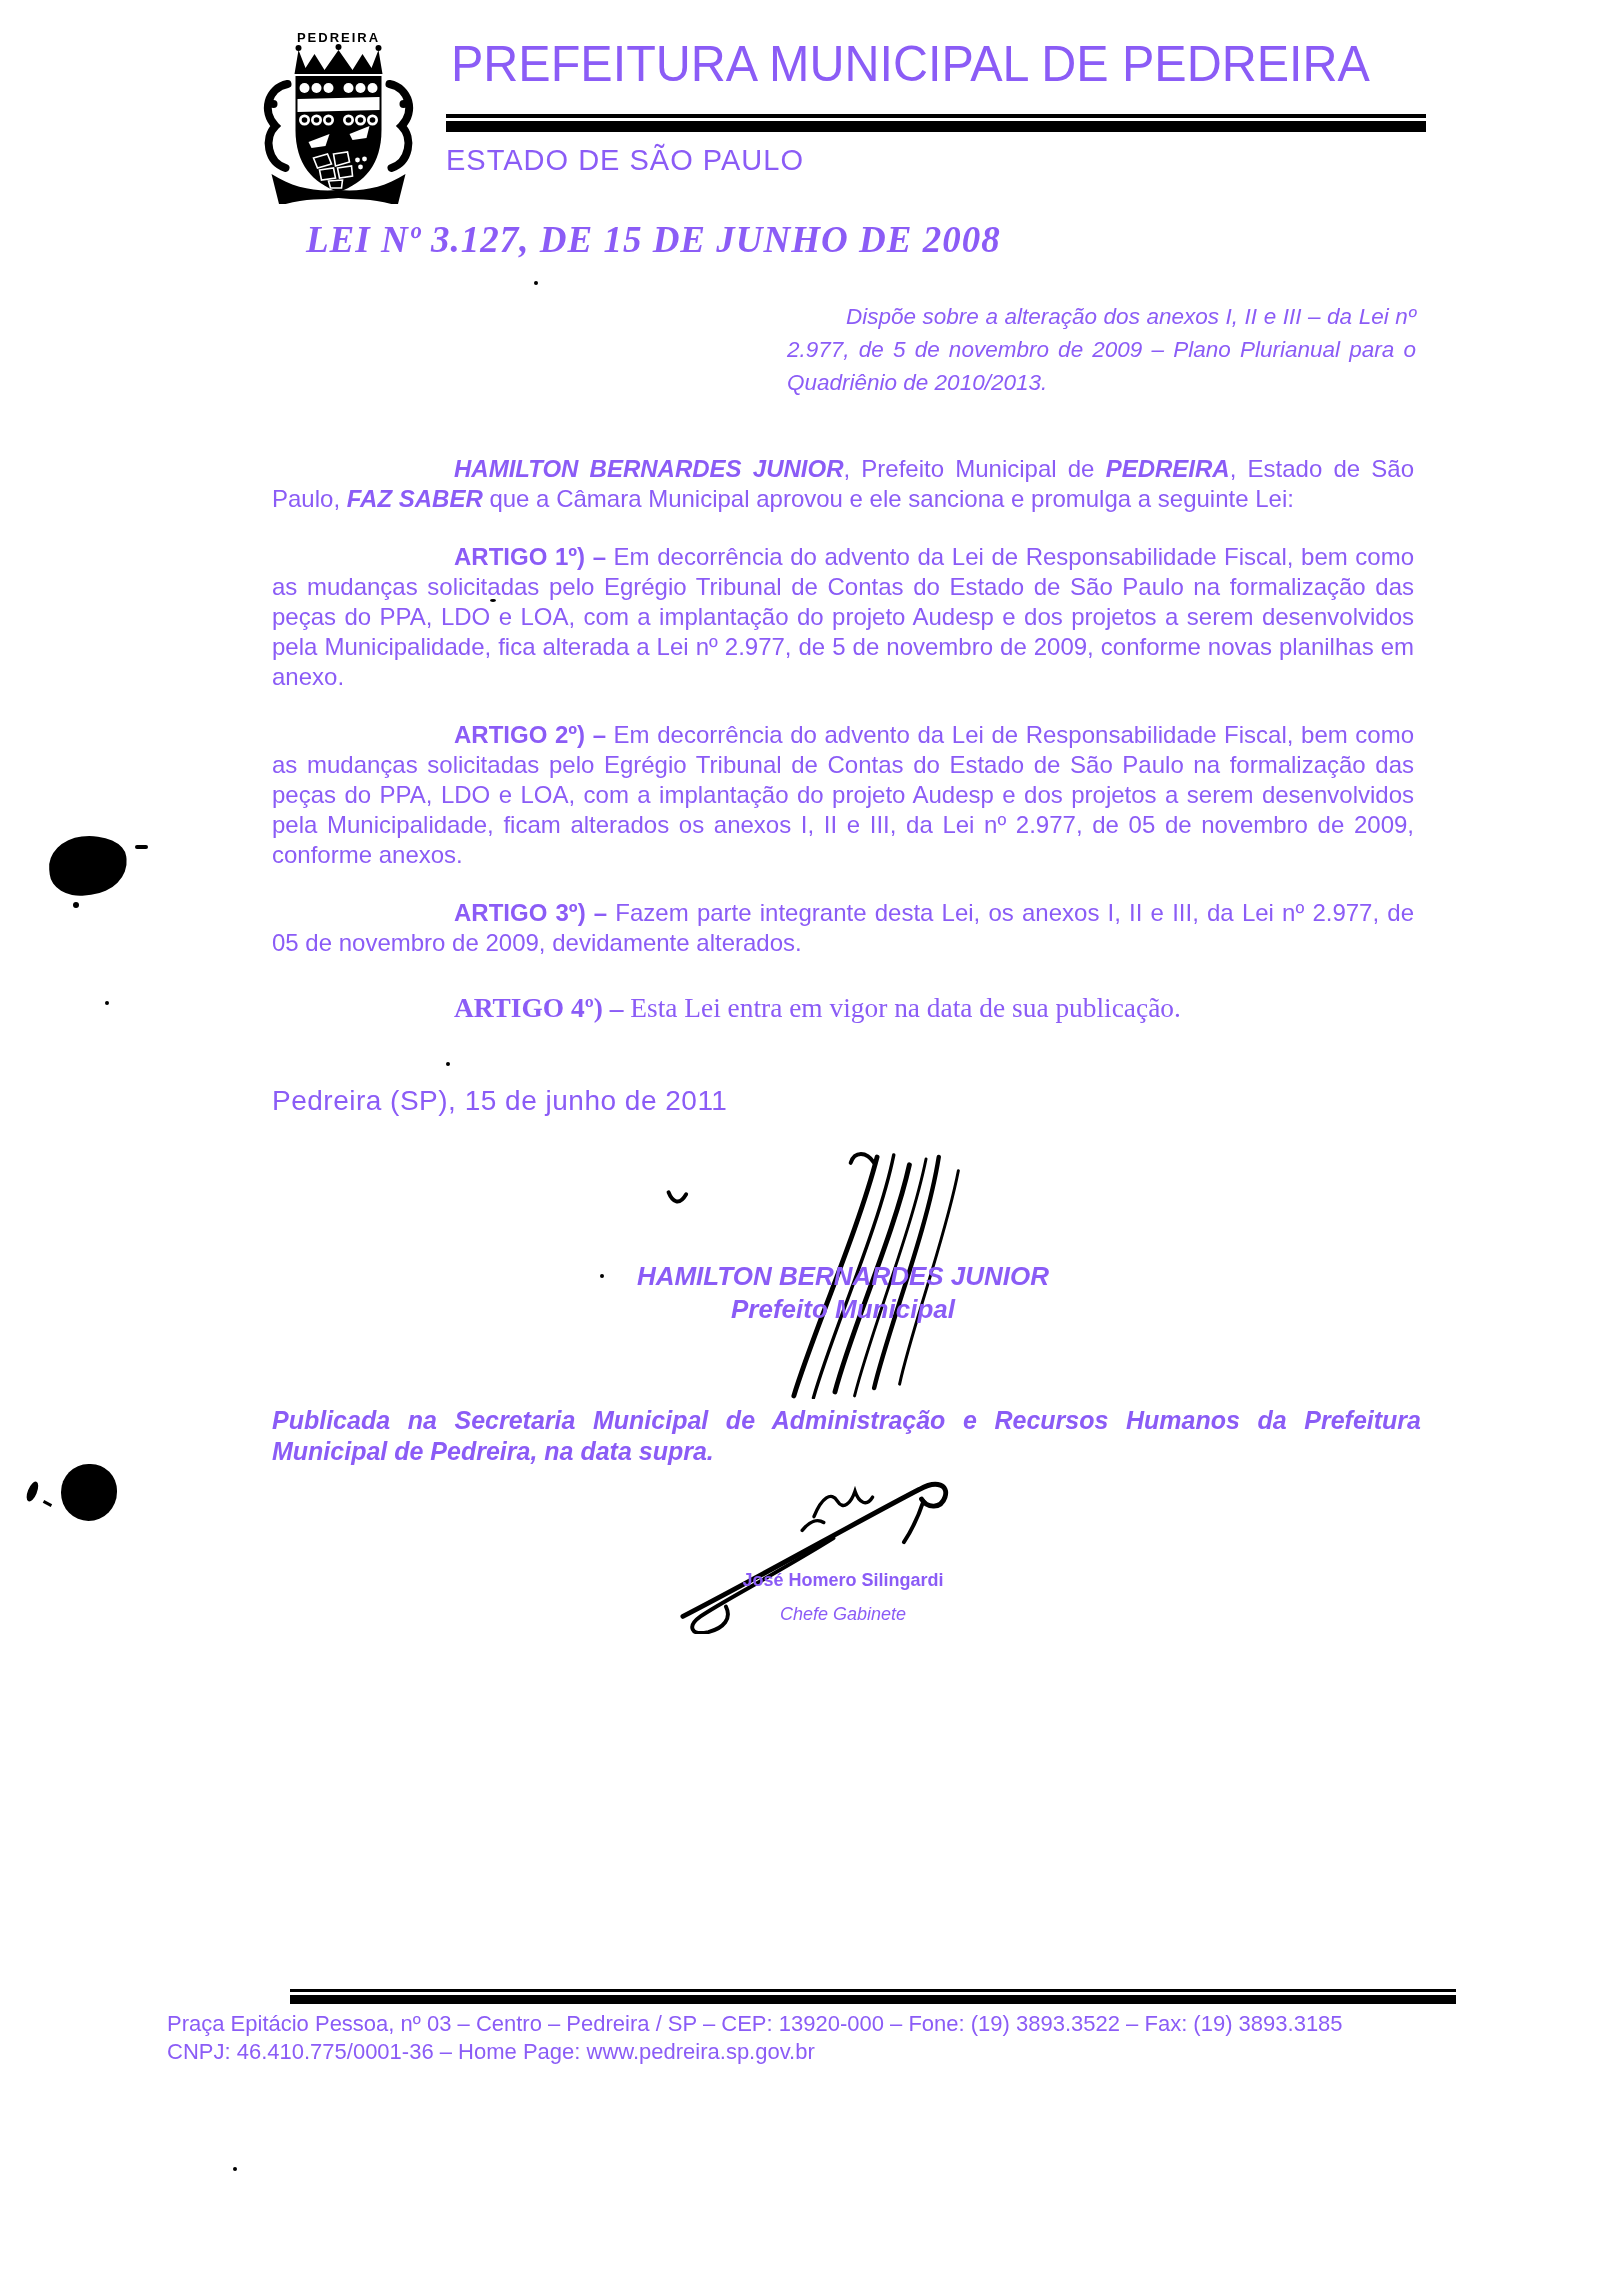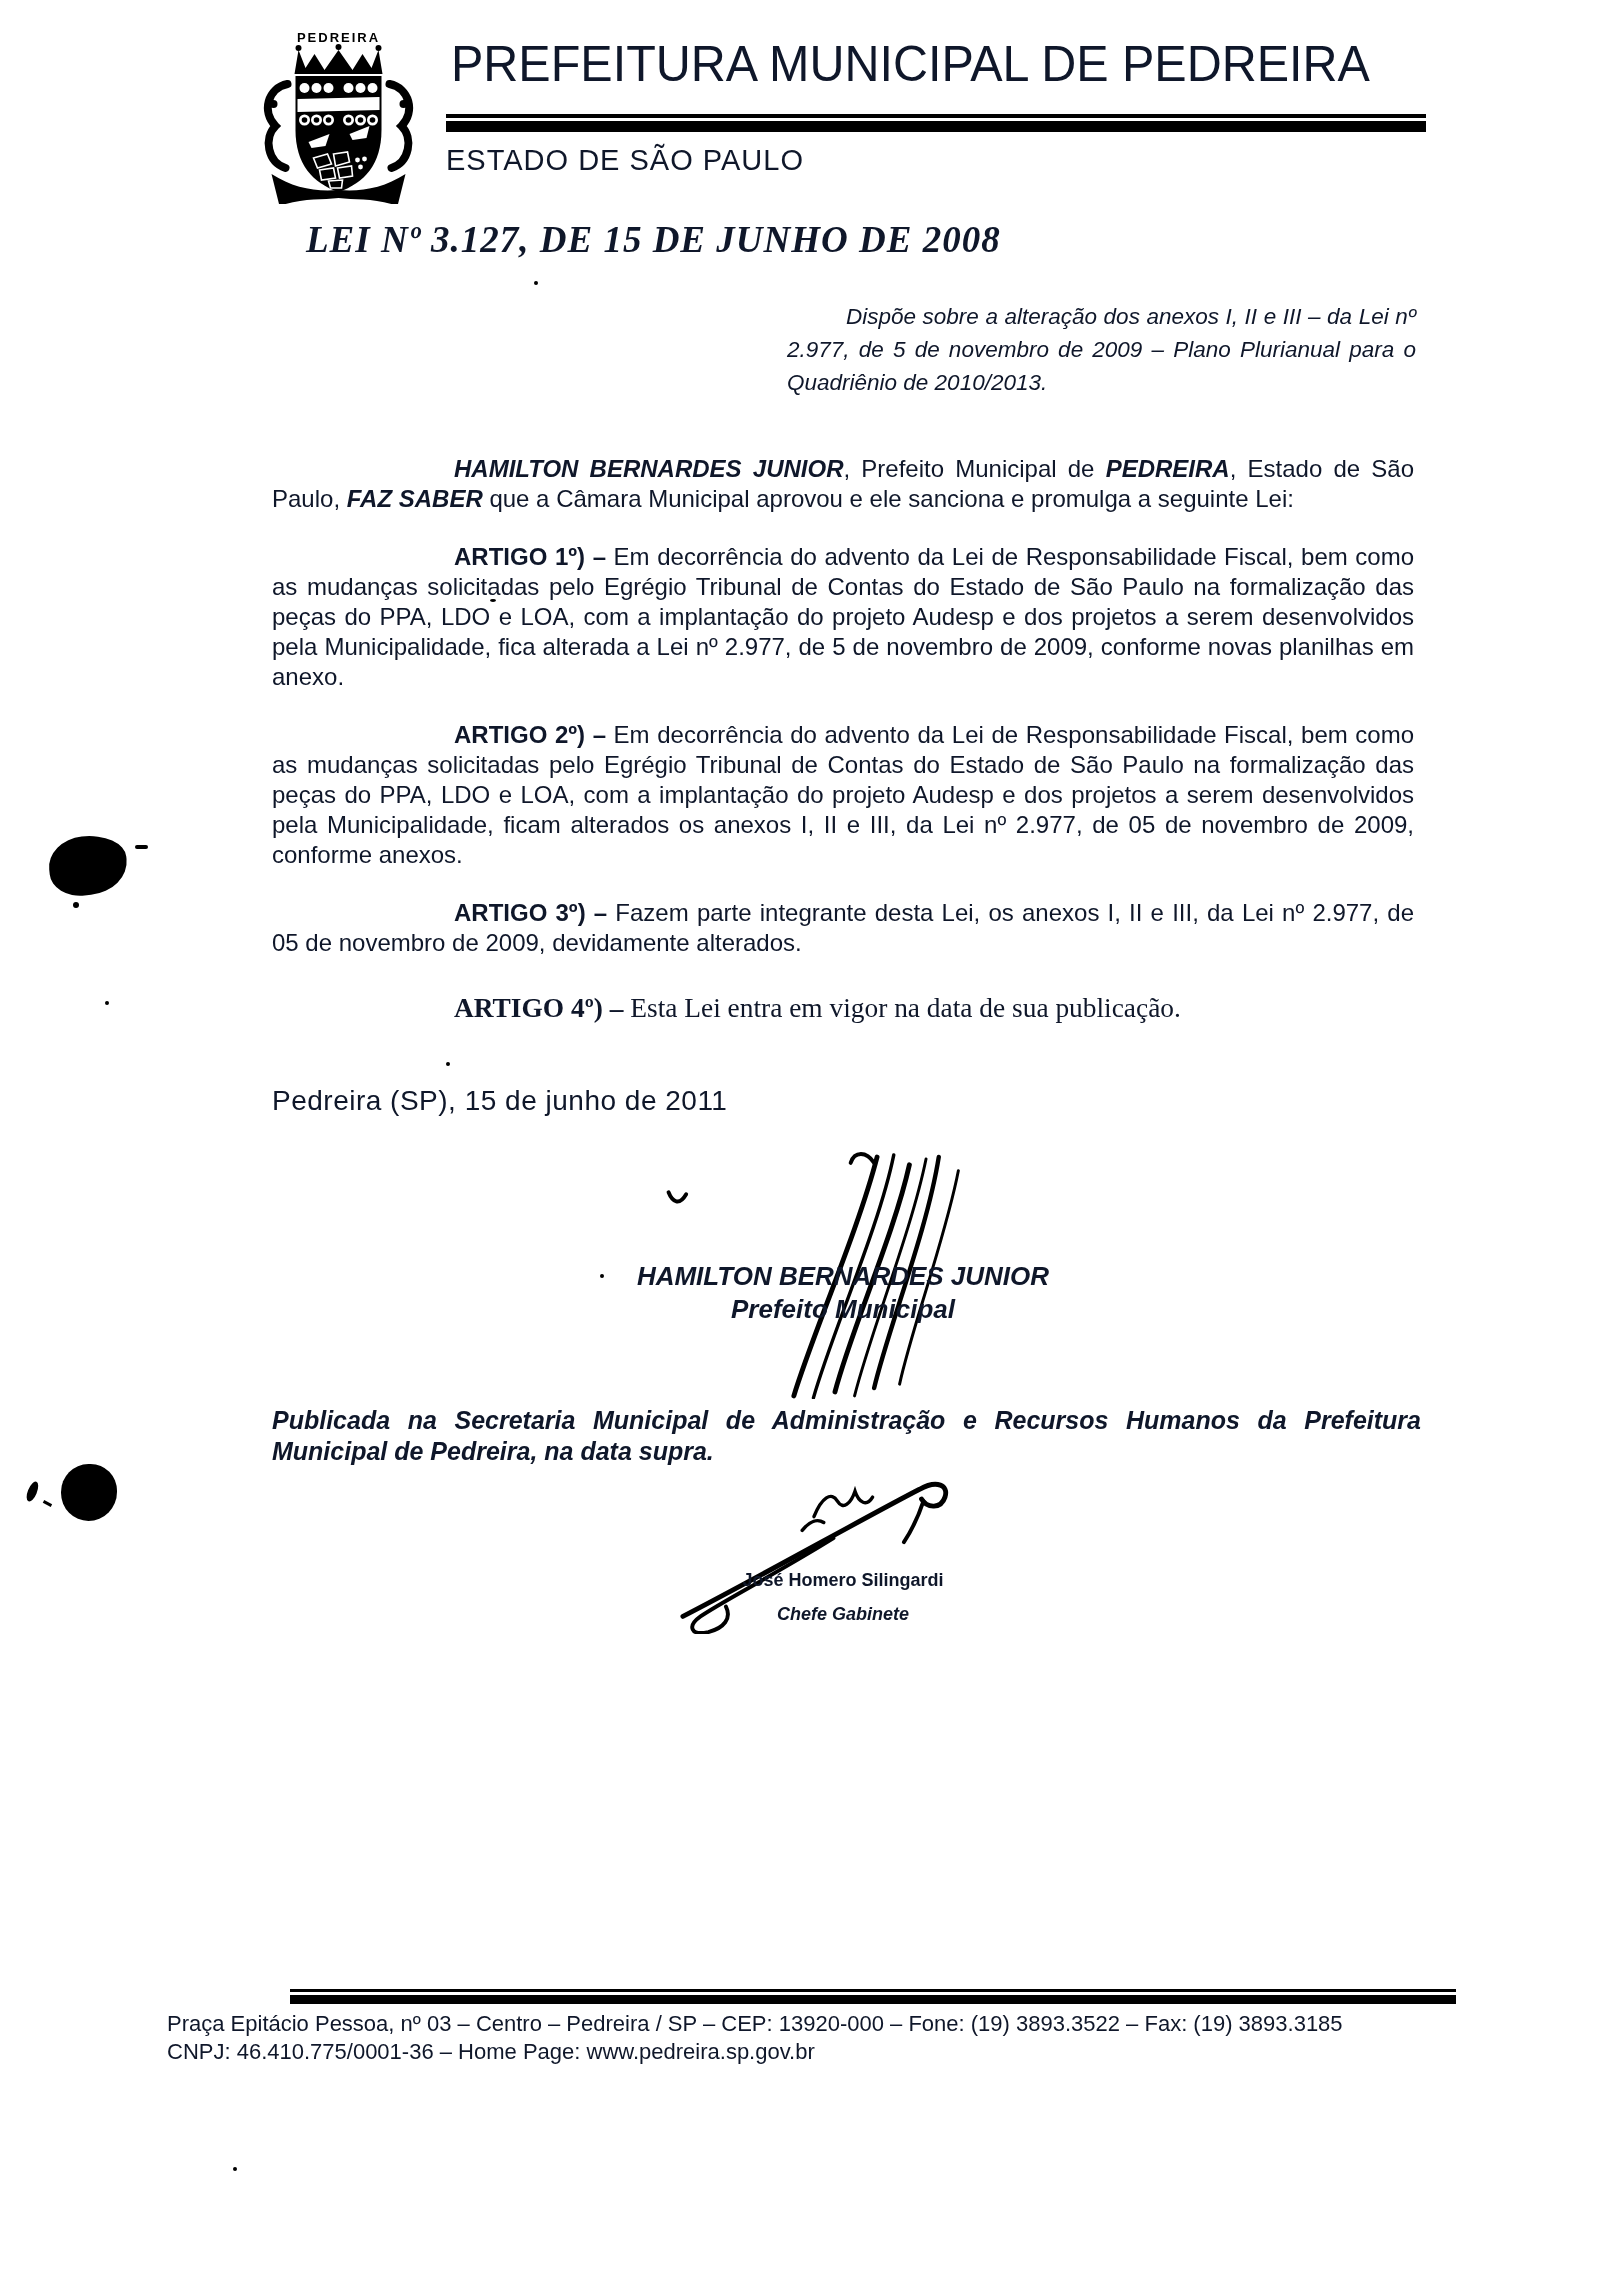--- a/index.html
+++ b/index.html
@@ -1,18 +1,18 @@
 <!DOCTYPE html>
 <html lang="pt"><head>
 <meta charset="utf-8">
 <style>
   html,body { margin:0; padding:0; background:#ffffff; }
   .page {
     position:relative; width:1548px; height:2293px; background:#fff;
-    font-family:"Liberation Sans", sans-serif; color:#0f172a; overflow:hidden;
+    font-family:"Liberation Sans", sans-serif; color:#8b5cf6; overflow:hidden;
   }
 
   
   .logo { position:absolute; left:253px; top:25.5px; width:171px; height:178px; }
   .org-name {
     position:absolute; left:451px; top:35px; width:980px;
     font-size:50px; font-weight:400; letter-spacing:0px; white-space:nowrap;
     transform:scaleX(0.97); transform-origin:left;
   }
   .header-rule { position:absolute; left:446px; top:114px; width:980px; }
@@ -56,21 +56,21 @@
 
   
   .sig-scribble { position:absolute; }
   .sig-block {
     position:absolute; left:272px; width:1142px; text-align:center;
     font-size:26px; line-height:33px;
   }
   .sig-mayor { top:1260px; font-weight:bold; font-style:italic; }
   .sig-chief { top:1563px; font-size:18px; line-height:34px; }
   .sig-chief .sig-name { font-weight:bold; }
-  .sig-chief .sig-role { font-weight:bold; font-style:italic; }
+  .sig-chief .sig-role { font-weight:normal; font-style:italic; }
 
   .publication-note {
     position:absolute; left:272px; top:1405px; width:1149px;
     font-weight:bold; font-style:italic; font-size:25px; line-height:31px;
     text-align:justify;
   }
 
   
   .footer-rule { position:absolute; left:290px; top:1989px; width:1166px; }
   .footer-rule .rule-thin  { height:2.9px; margin-bottom:2.9px; }

